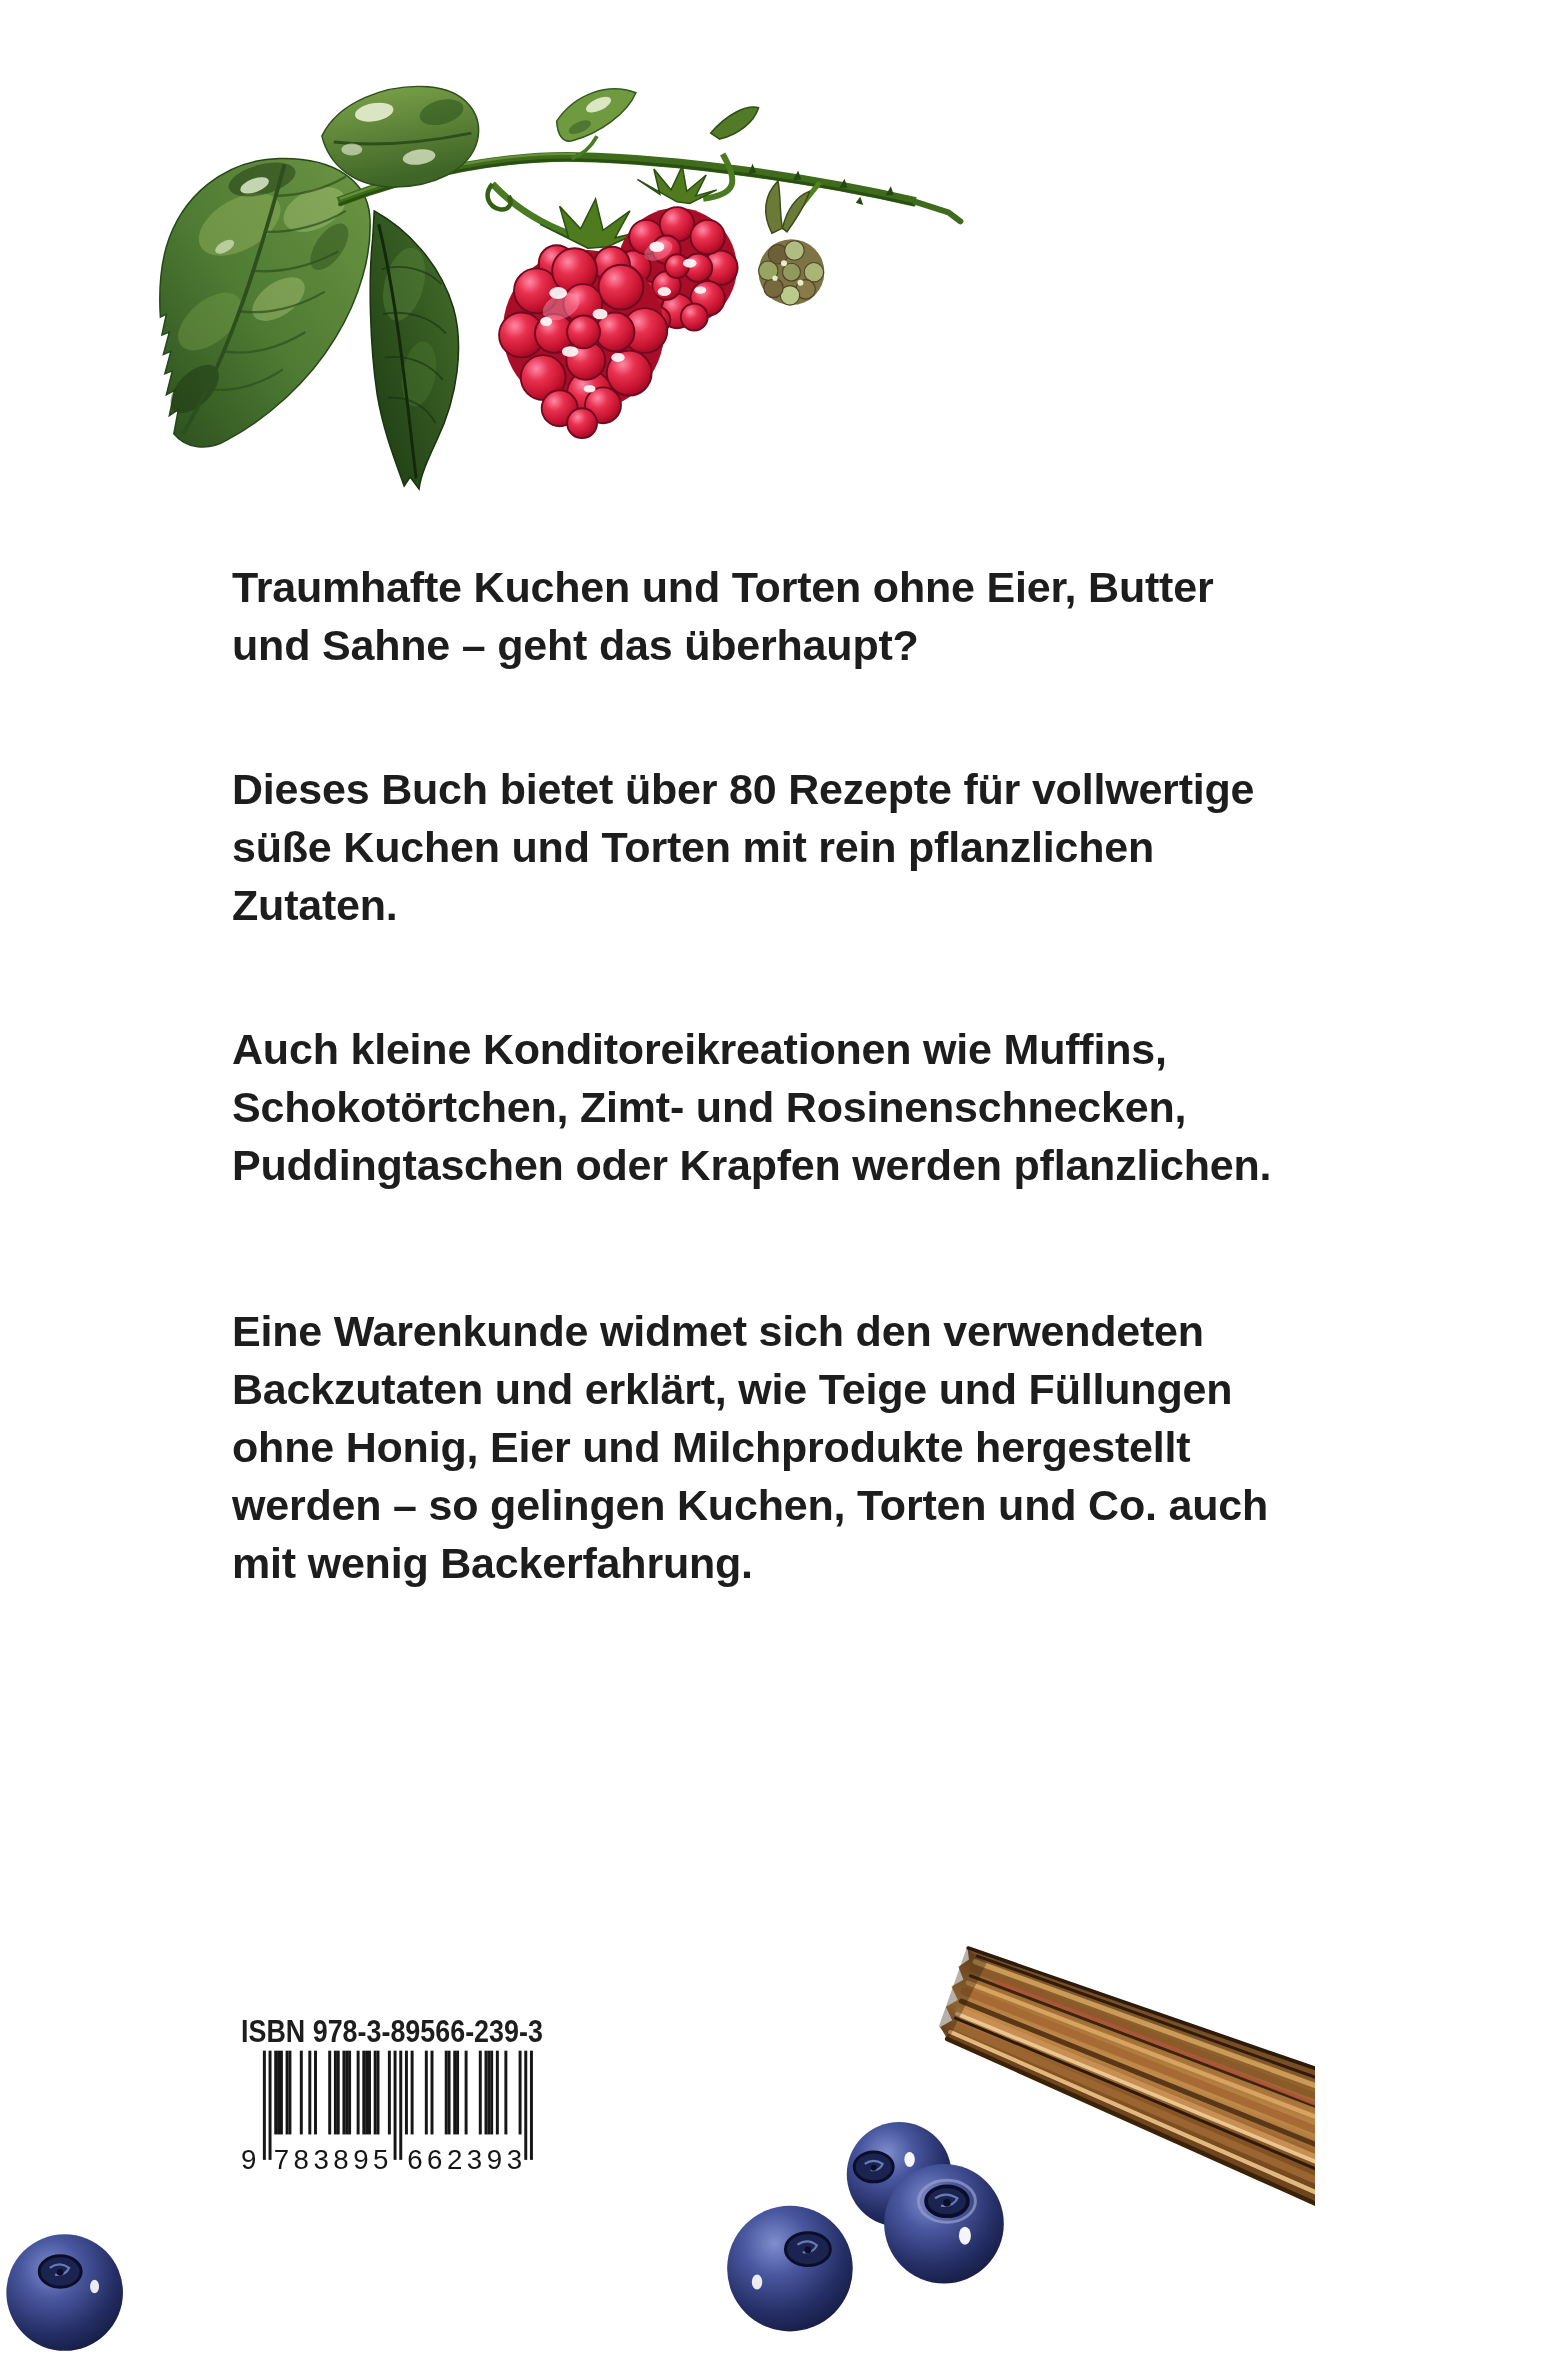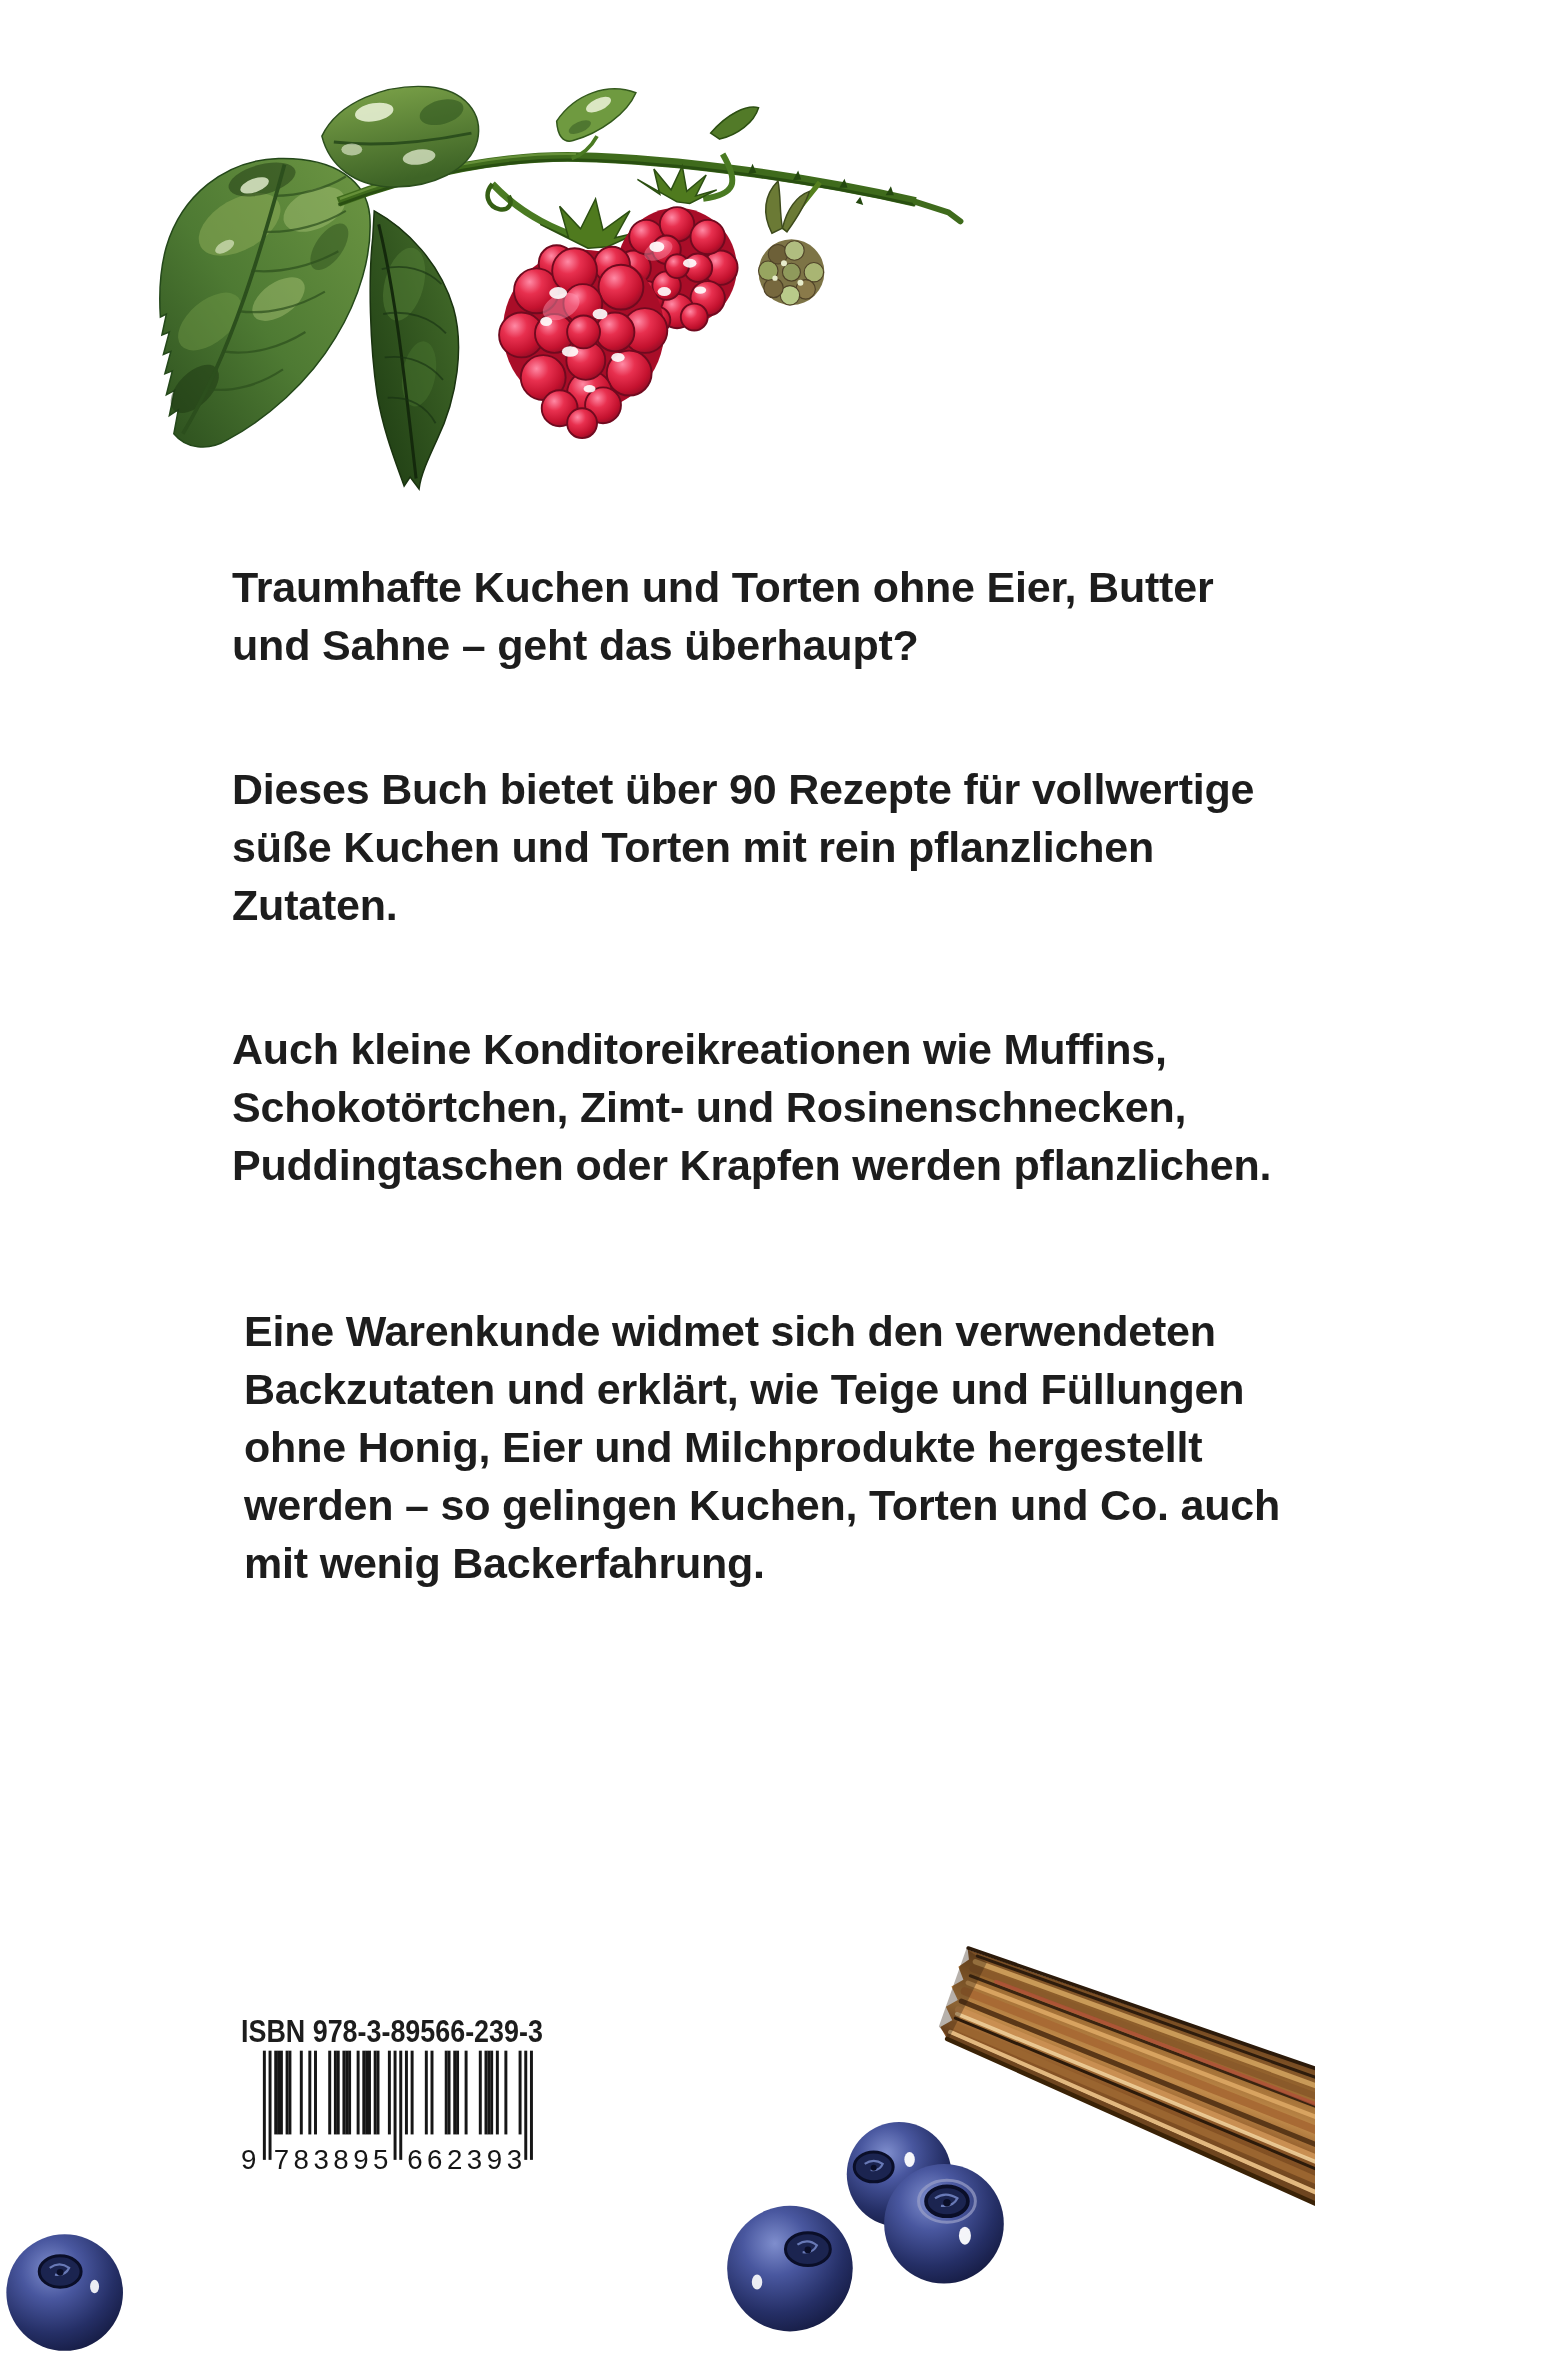--- a/index.html
+++ b/index.html
@@ -7,21 +7,21 @@
     position:relative;width:1315px;height:2377px;background:#ffffff;
     overflow:hidden;font-family:"Liberation Sans","DejaVu Sans",sans-serif;
   }
   #art{position:absolute;left:0;top:0;width:1547px;height:2377px;pointer-events:none;}
   .copy{
     position:absolute;left:232px;top:500px;width:1167px;
     font-size:43px;font-weight:bold;line-height:58px;letter-spacing:-0.2px;
     white-space:pre-line;font-stretch:condensed;
   }
   .copy p{margin:0 0 28px 0;}
-  .copy p.gap-before{margin-top:22.4px;margin-left:12px;}
+  .copy p.gap-before{margin-top:22.4px;}
   .isbn-label{
     position:absolute;left:241px;top:2013px;
     font-size:32px;font-weight:bold;letter-spacing:0;
     transform:scaleX(0.84);transform-origin:left top;white-space:nowrap;
   }
   #barcode{position:absolute;left:224px;top:2046px;width:329px;height:132px;}
 </style>
 </head>
 <body>
 
@@ -274,21 +274,21 @@
         <path d="M66,3033 q13,-9 26,0 q-5,11 -19,9" fill="none" stroke="#7c8fd0" stroke-width="3" opacity="0.8"></path>
         <circle cx="80" cy="3039" r="4.5" fill="#0a0e28"></circle>
         <ellipse cx="126" cy="3058" rx="6" ry="9" fill="#ffffff" opacity="0.9"></ellipse>
       </g>
     </g>
   </svg>
 
   <div class="copy" style="color: rgb(29, 29, 29);">
     <p>Traumhafte Kuchen und Torten ohne Eier, Butter
 und Sahne – geht das überhaupt?</p>
-    <p>Dieses Buch bietet über 90 Rezepte für vollwertige
+    <p>Dieses Buch bietet über 80 Rezepte für vollwertige
 süße Kuchen und Torten mit rein pflanzlichen
 Zutaten.</p>
     <p>Auch kleine Konditoreikreationen wie Muffins,
 Schokotörtchen, Zimt- und Rosinenschnecken,
 Puddingtaschen oder Krapfen werden pflanzlichen.</p>
     <p class="gap-before">Eine Warenkunde widmet sich den verwendeten
 Backzutaten und erklärt, wie Teige und Füllungen
 ohne Honig, Eier und Milchprodukte hergestellt
 werden – so gelingen Kuchen, Torten und Co. auch
 mit wenig Backerfahrung.</p>

